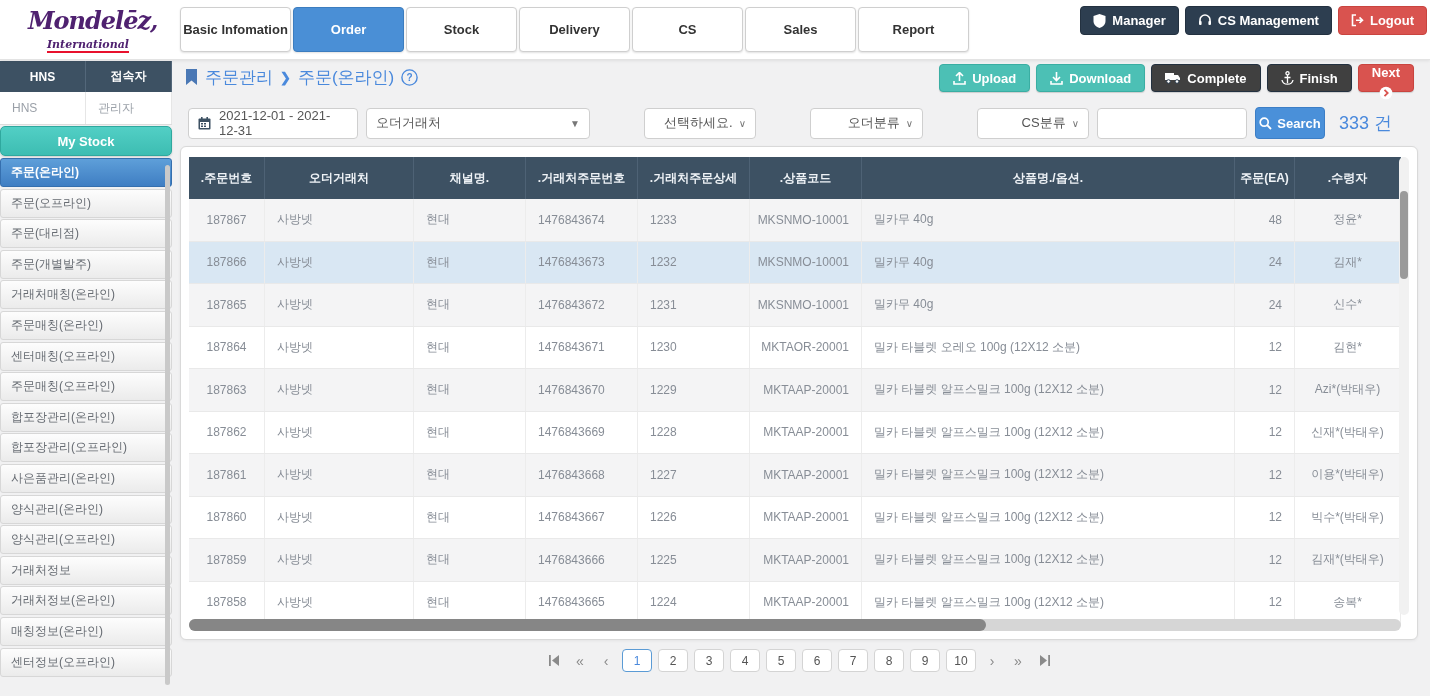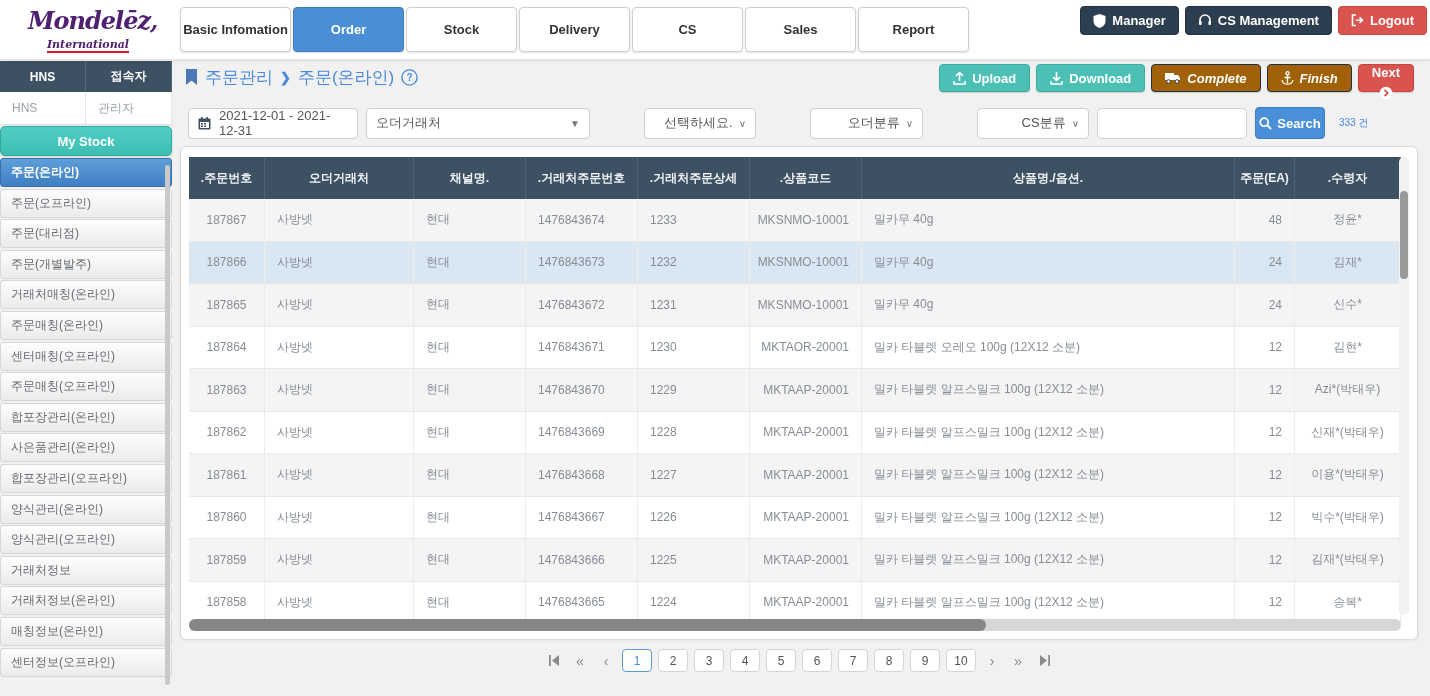--- a/index.html
+++ b/index.html
@@ -53,36 +53,36 @@
   
   .breadcrumb { position:absolute; left:185px; top:66px; display:flex; align-items:center; gap:7px;
     color:#4a89dc; font-size:17px; }
   .breadcrumb .crumb { cursor:pointer; }
   .breadcrumb .sep { font-size:13px; font-weight:bold; color:#4a89dc; }
   .toolbar-actions { position:absolute; right:16px; top:64px; display:flex; gap:6px; }
   .tb-btn { height:28px; border-radius:4px; display:flex; align-items:center; gap:6px; padding:0 13px;
     font-size:13px; font-weight:bold; color:#fff; cursor:pointer; border:1px solid transparent;
     box-shadow:0 1px 1px rgba(0,0,0,.15); }
   .tb-btn.teal { background:#4cc0b5; border-color:#3aaea3; }
-  .tb-btn.navy { background:#a16207; border-color:#233140;font-style:italic; }
+  .tb-btn.navy { background:#404040; border-color:#233140; }
   .tb-btn.red  { background:#d9534f; border-color:#c9443f;flex-direction:column; }
 
   
   .filter-row { position:absolute; left:188px; top:107px; display:flex; gap:8px; align-items:center; }
   .f-box { height:31px; background:#fff; border:1px solid #cfcfcf; border-radius:4px;
     display:flex; align-items:center; font-size:13px; color:#555; cursor:pointer; }
   .f-date { width:170px; padding:0 9px; gap:8px; }
   .f-sel2 { width:224px; padding:0 9px; justify-content:space-between; color:#5a5a5a; }
   .f-sel  { padding:0 9px; justify-content:flex-end;margin-left:46px; }
   .f-sel .caret, .f-sel2 .caret { color:#777; font-size:10px; margin-left:6px; }
   .f-input { width:150px; padding:0 8px; cursor:text; }
   .search-btn { height:32px; width:70px; background:#4a90d9; border:1px solid #3c7ec6; border-radius:4px;
     color:#fff; font-size:13px; font-weight:bold; display:flex; align-items:center; justify-content:center;
     gap:5px; cursor:pointer; }
-  .result-count { color:#4a89dc; font-size:10px; margin-left:6px; cursor:default; }
+  .result-count { color:#4a89dc; font-size:18px; margin-left:6px; cursor:default; }
 
   
   .main-card { position:absolute; left:180px; top:146px; width:1238px; height:494px; background:#fff;
     border:1px solid #d9d9d9; border-radius:6px; box-shadow:0 1px 3px rgba(0,0,0,.06); }
   .grid { position:absolute; left:8px; top:10px; width:1212px; }
   .g-header { display:flex; background:#3d5163; height:42px; }
   .g-hcell { color:#eef2f6; font-size:12px; font-weight:bold; display:flex; align-items:center;
     justify-content:center; border-right:1px solid #4e6275; cursor:pointer; }
   .g-row { display:flex; height:42.5px; border-bottom:1px solid #e9e9e9; cursor:pointer; }
   .g-row.stripe { background:#f4f4f5; }
@@ -169,22 +169,22 @@
   <div id="side-list">
       <div class="side-item active">주문(온라인)</div>
       <div class="side-item">주문(오프라인)</div>
       <div class="side-item">주문(대리점)</div>
       <div class="side-item">주문(개별발주)</div>
       <div class="side-item">거래처매칭(온라인)</div>
       <div class="side-item">주문매칭(온라인)</div>
       <div class="side-item">센터매칭(오프라인)</div>
       <div class="side-item">주문매칭(오프라인)</div>
       <div class="side-item">합포장관리(온라인)</div>
+      <div class="side-item">합포장관리(오프라인)</div>
       <div class="side-item">사은품관리(온라인)</div>
-      <div class="side-item">합포장관리(오프라인)</div>
       <div class="side-item">양식관리(온라인)</div>
       <div class="side-item">양식관리(오프라인)</div>
       <div class="side-item">거래처정보</div>
       <div class="side-item">거래처정보(온라인)</div>
       <div class="side-item">매칭정보(온라인)</div>
       <div class="side-item">센터정보(오프라인)</div>
     </div>
   <div class="side-scrollbar"></div>
 </div>
 

